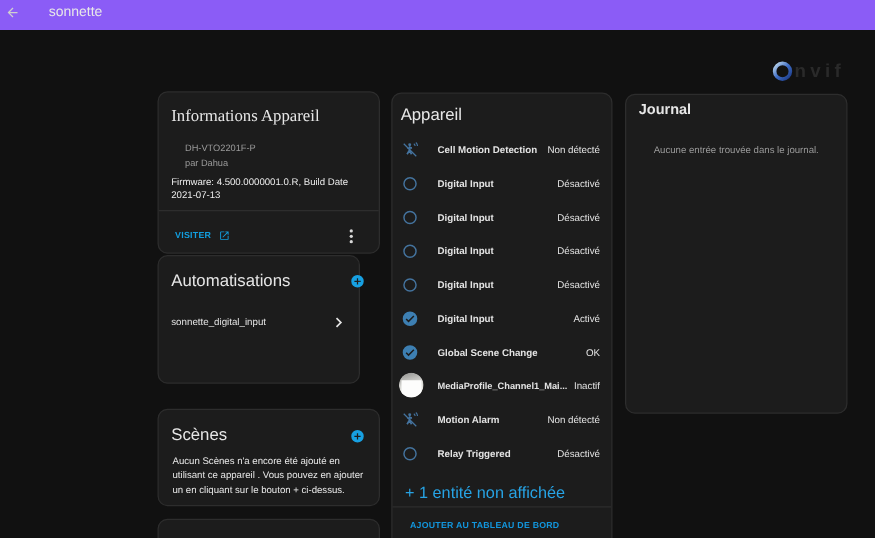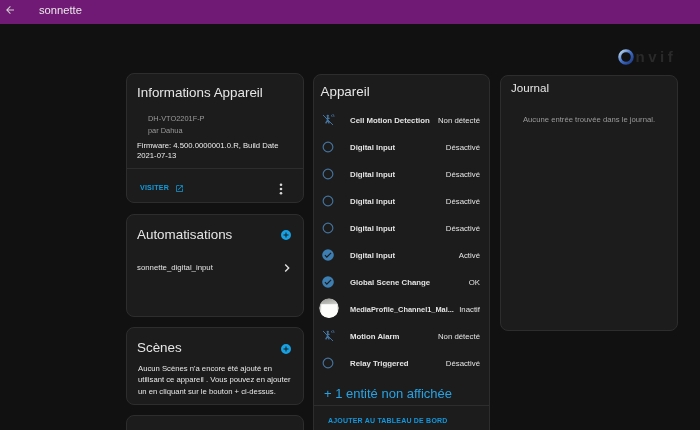--- a/index.html
+++ b/index.html
@@ -1,39 +1,39 @@
 <!DOCTYPE html>
 <html><head>
 <meta charset="utf-8">
 <style>
   * { margin:0; padding:0; box-sizing:border-box; }
   html,body { width:700px; height:430px; overflow:hidden; background:#111111;
     font-family:"Liberation Sans", sans-serif; }
   .header { position:absolute; left:0; top:0; width:700px; height:24px;
-    background:#701a75; display:flex; align-items:center; }
+    background:#8b5cf6; display:flex; align-items:center; }
   .back { width:12px; height:12px; margin-left:4px; margin-top:-5px; }
   .htitle { color:#e8e8e8; font-size:11.2px; margin-left:23px; margin-top:-4.5px; }
   .card { position:absolute; background:#1c1c1c; border:1px solid #2d2d2d;
     border-radius:8px; }
   .ctitle { color:#e6e6e6; font-size:13.4px; }
   
   #c1 { left:126px; top:73px; width:178px; height:130px; }
-  #c1 .ctitle { position:absolute; left:10px; top:11px; }
+  #c1 .ctitle { position:absolute; left:10px; top:11px;font-family:Liberation Serif, serif; }
   .dim { color:#9a9a9a; font-size:7.4px;padding-left:11px; }
   #dev1 { position:absolute; left:10px; top:40px; }
   #dev2 { position:absolute; left:10px; top:51.5px; }
   #fw { position:absolute; left:10px; top:66.5px; white-space:nowrap; color:#ededed;
     font-size:7.7px; line-height:10.3px; }
   #c1sep { position:absolute; left:0; top:94px; width:100%; height:1px; background:#2d2d2d; }
   #visiter { position:absolute; left:13px; top:109.5px; color:#129ddd; font-size:7.1px;
     font-weight:bold; letter-spacing:0.2px; display:flex; align-items:center; }
   #visiter svg { margin-left:6px; }
   #dots { position:absolute; right:20px; top:108.5px; }
   
-  #c2 { left:126px; top:214px; width:178px; height:103px; }
+  #c2 { left:126px; top:204px; width:162px; height:103px; }
   #c2 .ctitle { position:absolute; left:10px; top:11.5px; }
   .pluscirc { position:absolute; width:12px; height:12px; }
   .arow { position:absolute; left:10px; right:8px; height:27px; display:flex;
     align-items:center; justify-content:space-between; color:#e3e3e3;
     font-size:7.8px; font-weight:500; }
   
   #c3 { left:126px; top:327px; width:178px; height:78px;text-decoration:underline; }
   #c3 .ctitle { position:absolute; left:10px; top:11.5px; }
   #scdesc { position:absolute; left:11px; top:34.5px; white-space:nowrap; color:#e8e8e8; font-size:7.7px;
     line-height:11.6px; }
@@ -49,21 +49,21 @@
     max-width:104px; overflow:hidden; text-overflow:ellipsis; }
   .sval { position:absolute; right:9px; top:50%; transform:translateY(-50%);
     color:#e3e3e3; font-size:7.8px; font-weight:500; white-space:nowrap; }
   #morelink { position:absolute; left:10px; top:311px; color:#27a3e4; font-size:13px; }
   #capsep { position:absolute; left:0; top:330px; width:100%; height:1px; background:#2d2d2d; }
   #addbtn { position:absolute; left:14px; top:342px; color:#1296dd; font-size:7px;
     font-weight:bold; letter-spacing:0.2px; white-space:nowrap; }
   
   #jr { left:500px; top:75px; width:178px; height:256px; }
   #jr .jtitle { position:absolute; left:10px; top:5px; color:#e6e6e6;
-    font-size:11.6px; font-weight:normal; }
+    font-size:11.6px; font-weight:bold; }
   #jr .jempty { position:absolute; left:0; top:38.5px; width:100%; text-align:center;
     color:#9a9a9a; font-size:7.7px; }
   
   #onvif { position:absolute; left:615px; top:45px; }
 </style>
 </head>
 <body>
 <div class="header">
   <svg class="back" viewBox="0 0 24 24">
       <path fill="#cfcfcf" d="M20,11V13H8L13.5,18.5L12.08,19.92L4.16,12L12.08,4.08L13.5,5.5L8,11H20Z"></path>

